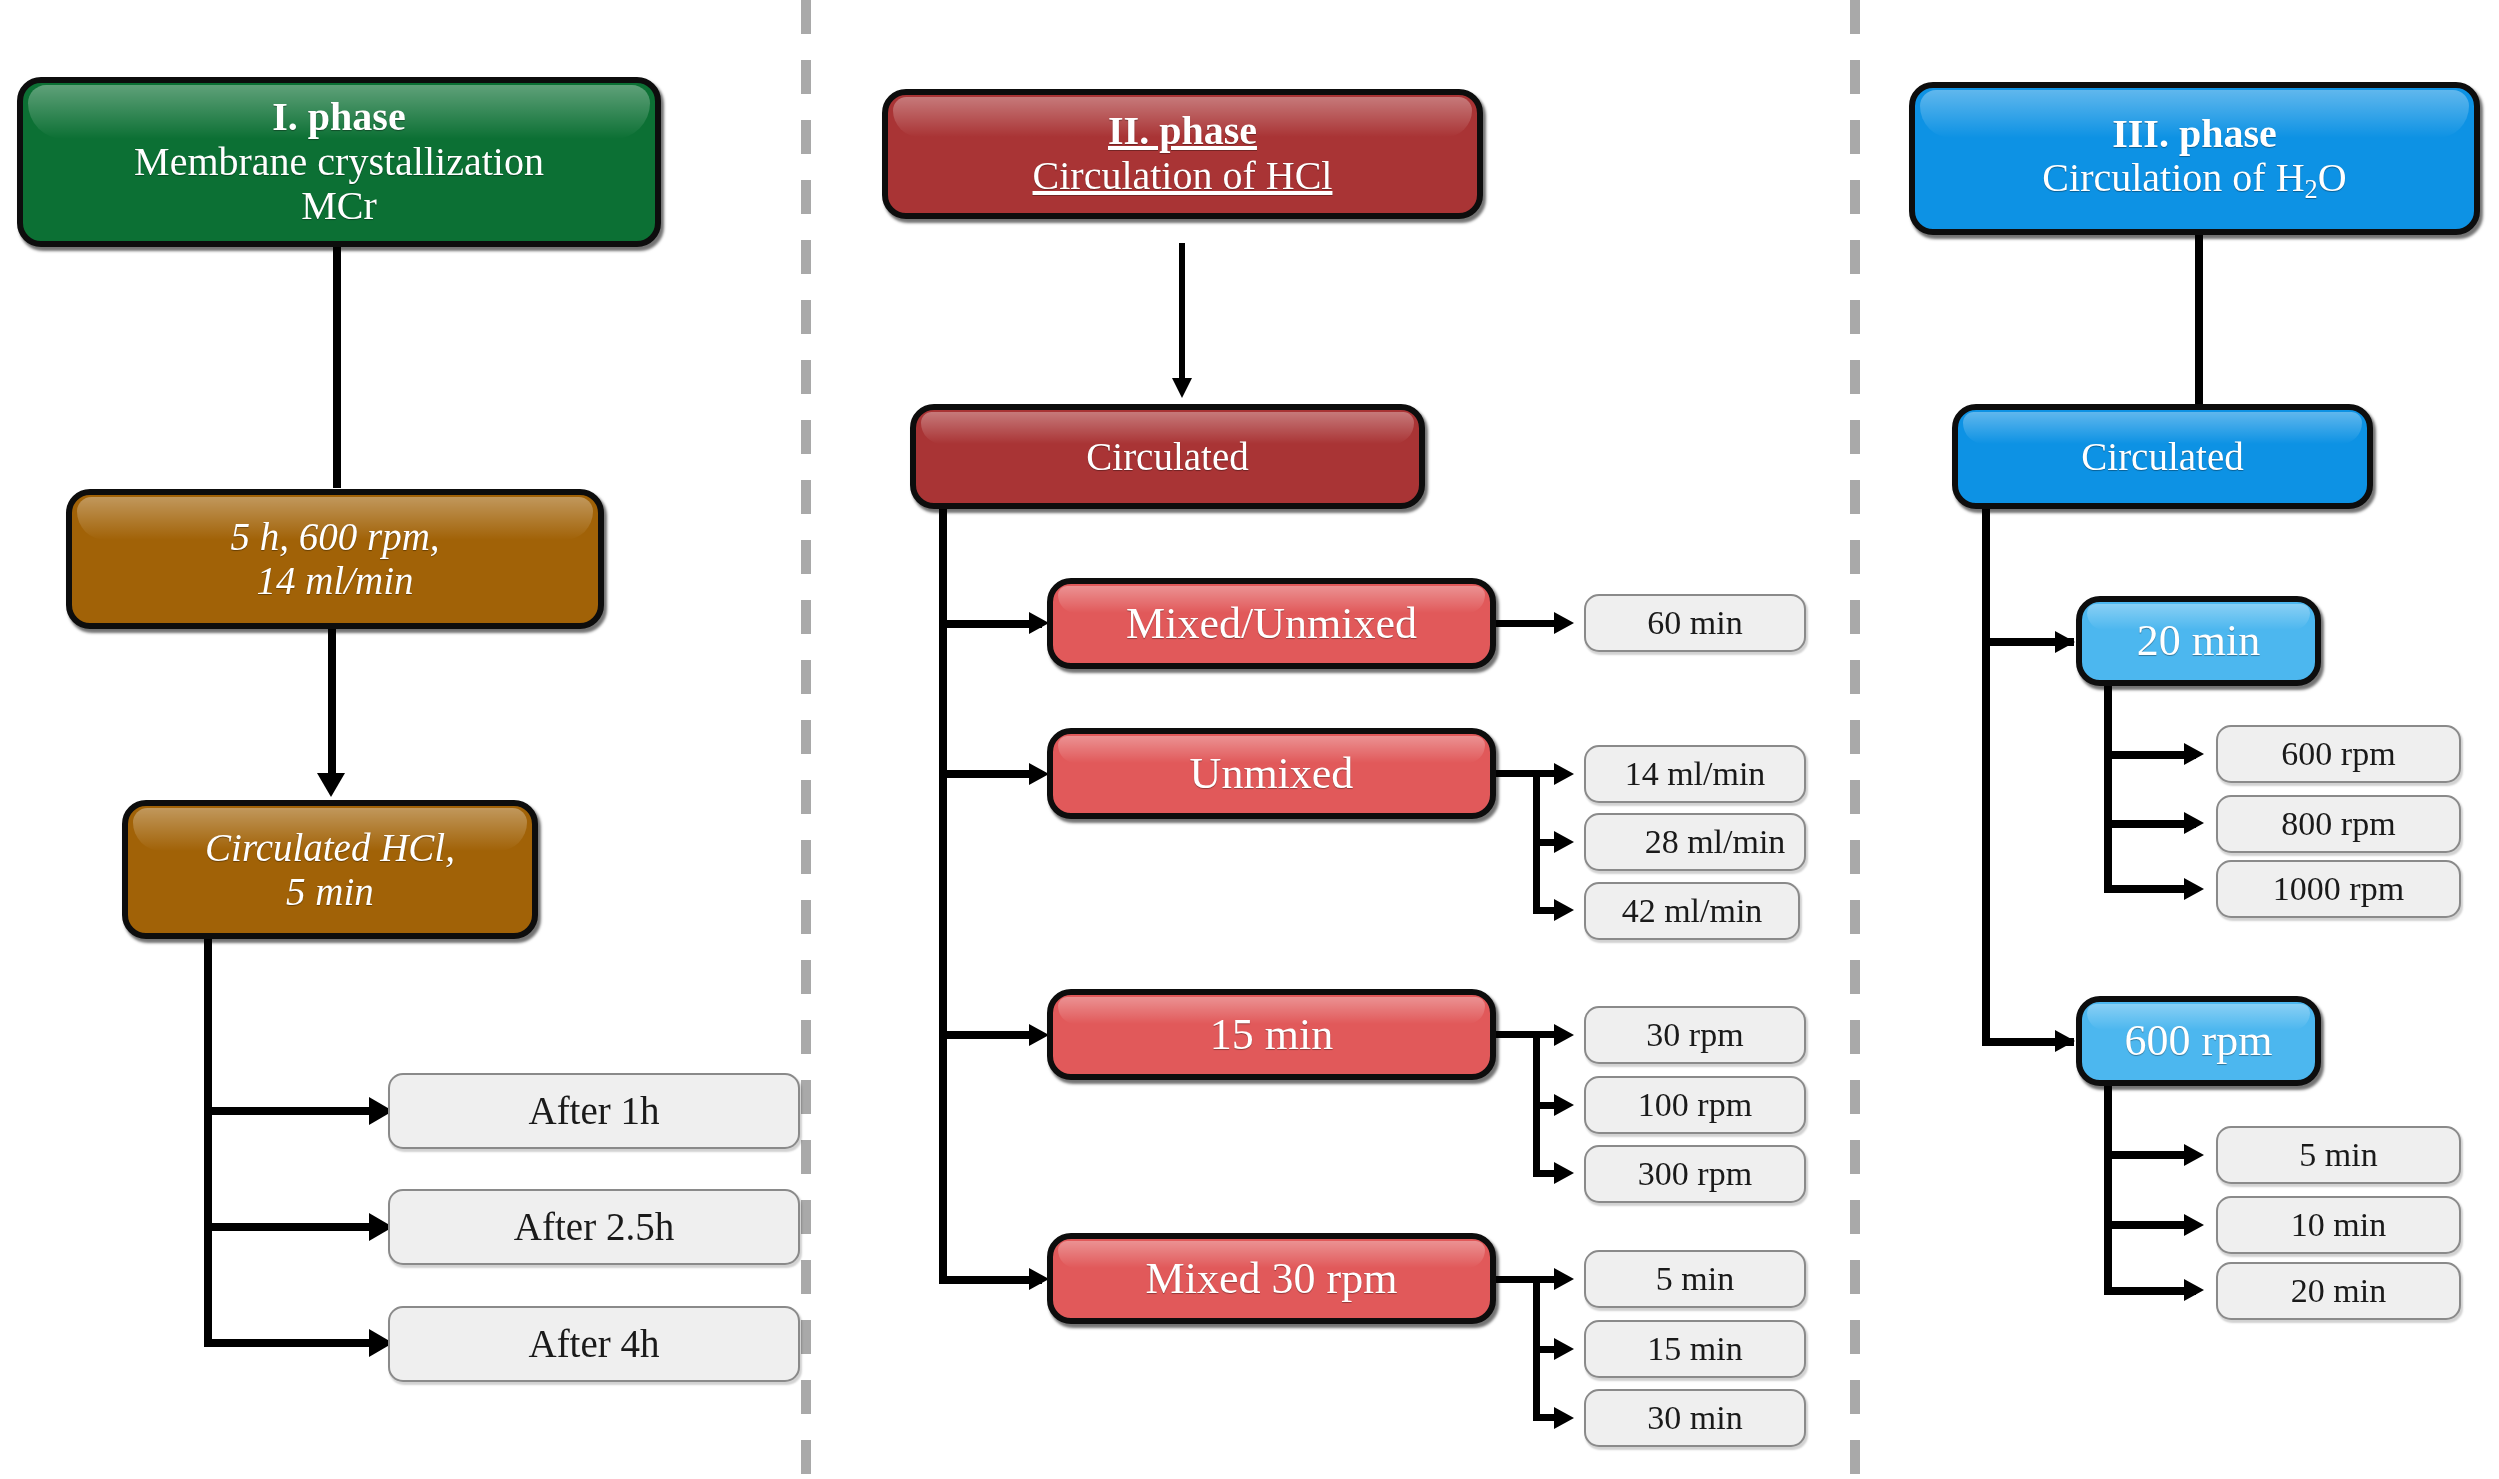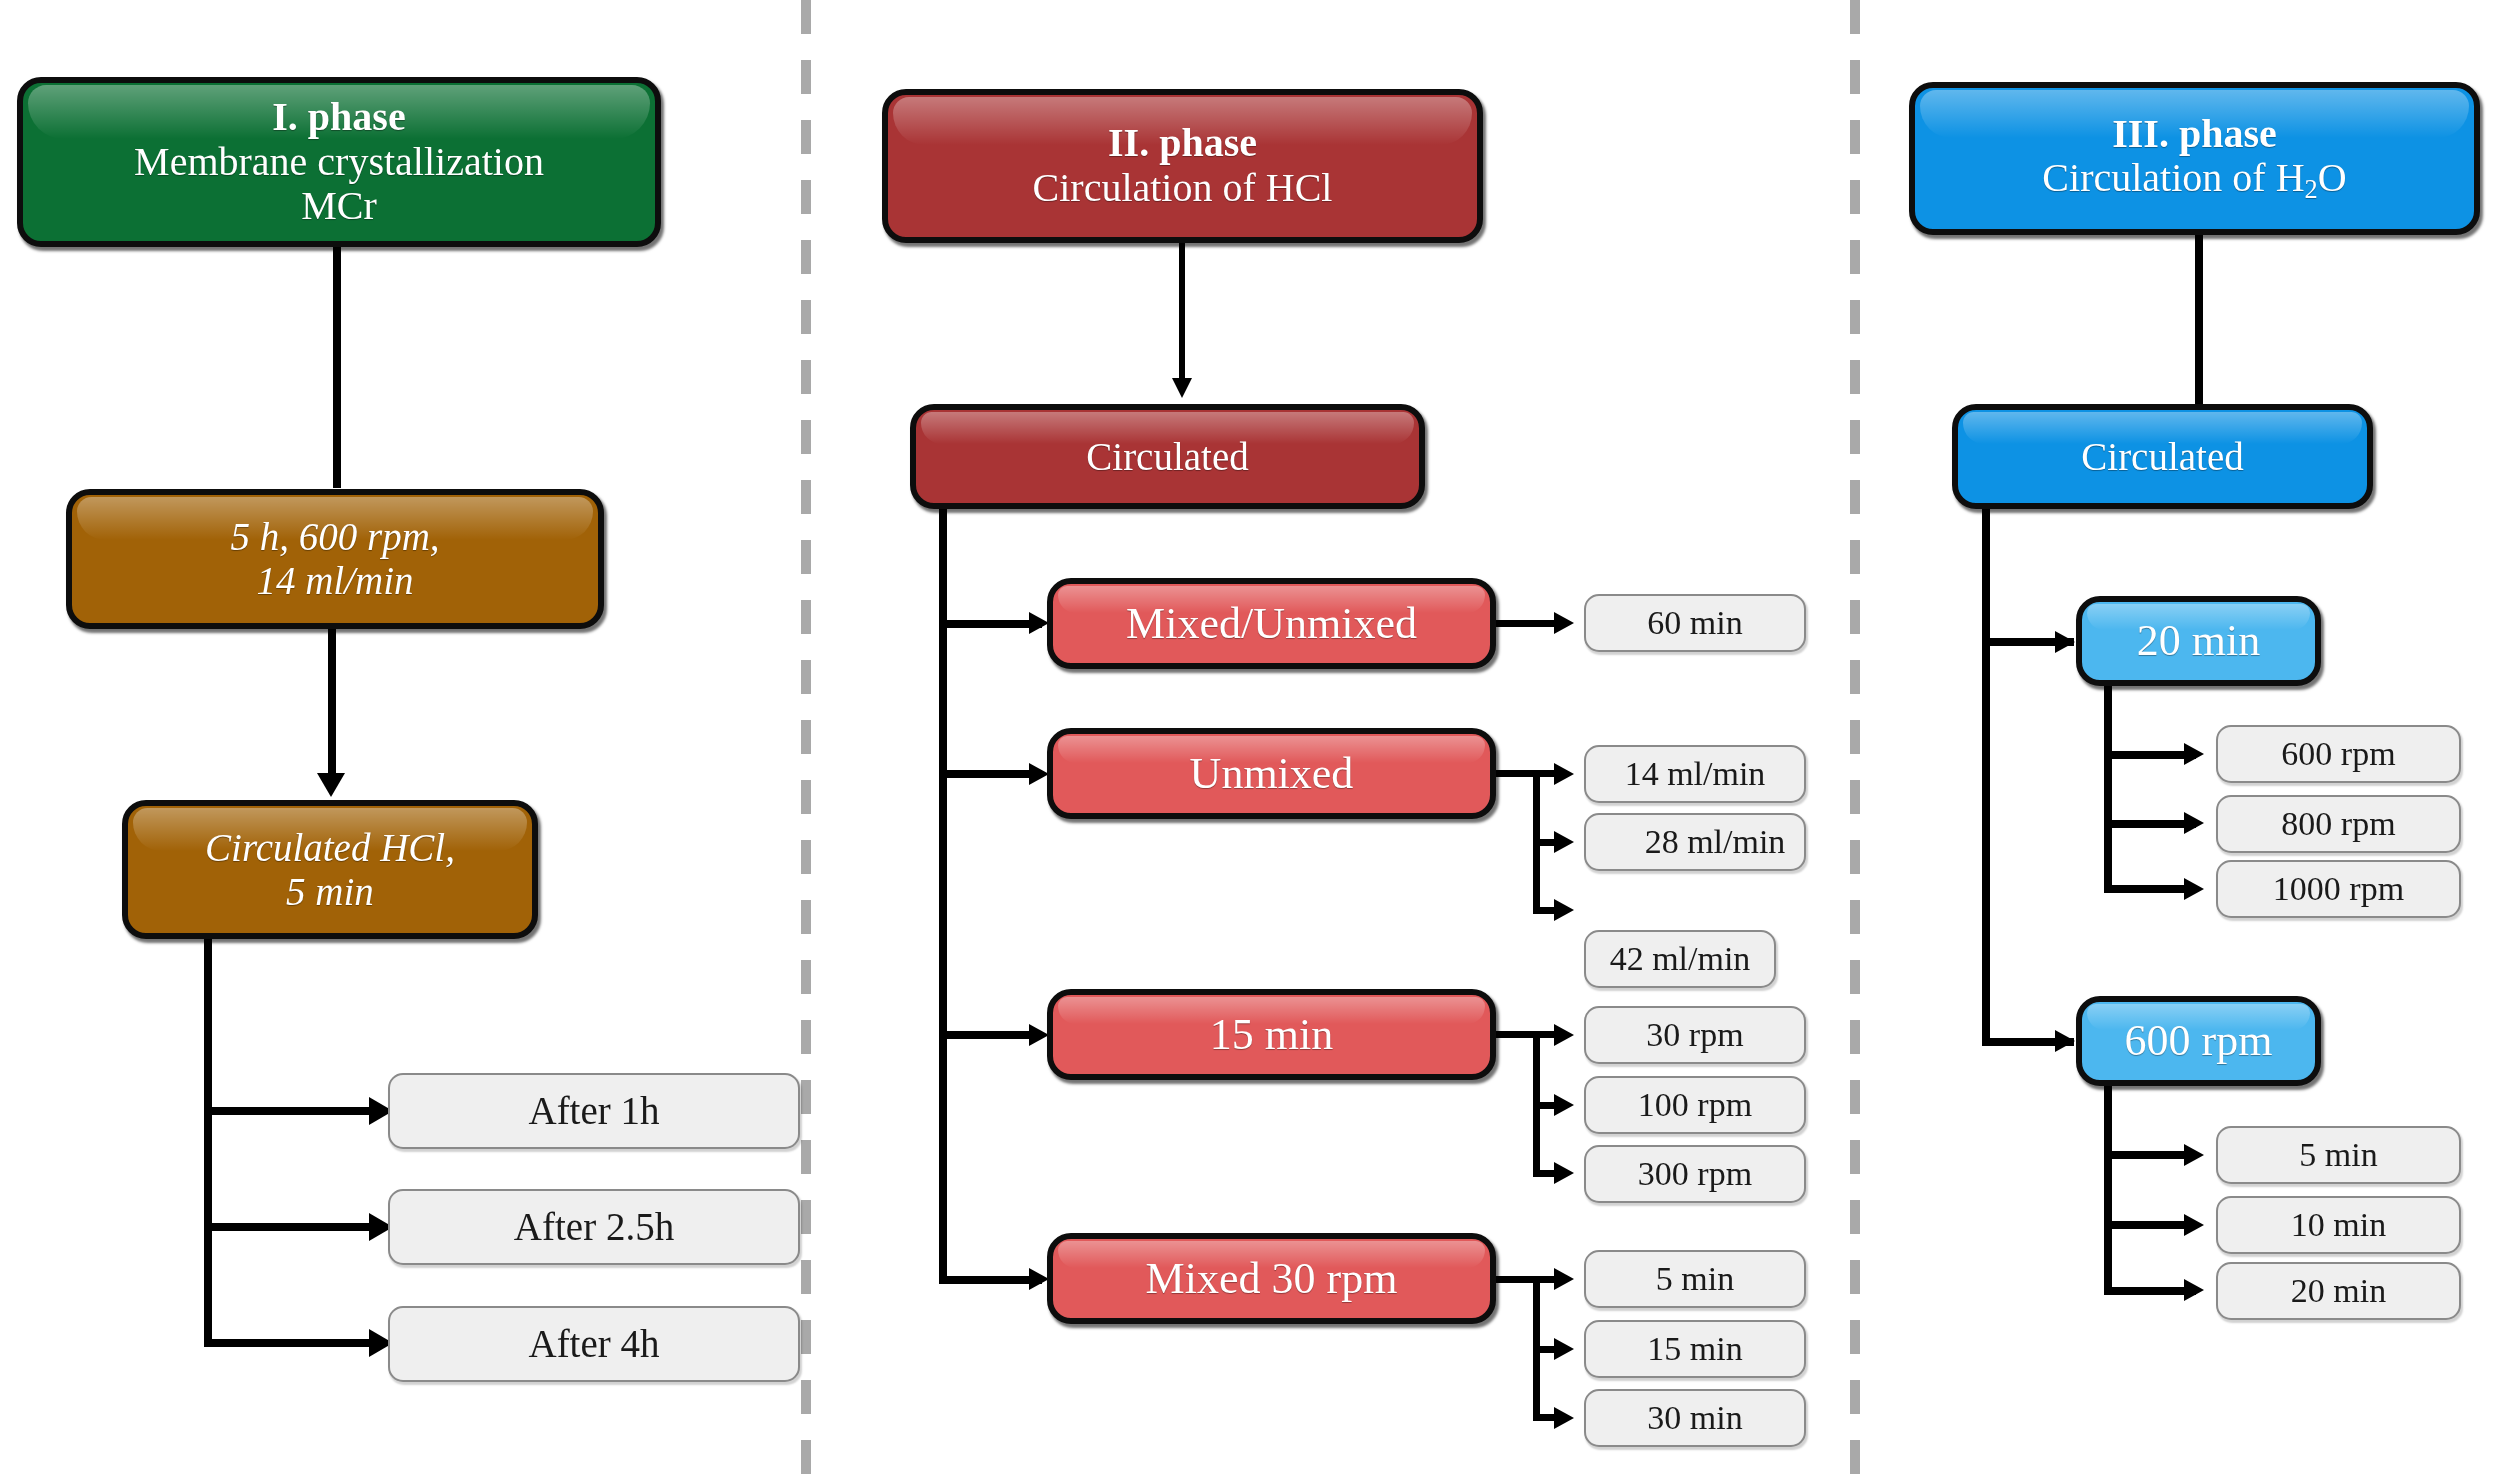--- a/index.html
+++ b/index.html
@@ -111,21 +111,21 @@
   <div class="node gray-box t-big" style="left:388px;top:1189px;width:412px;height:76px;">
     <span>After 2.5h</span>
   </div>
 
   <div class="hline" style="left:204px;top:1339px;width:178px;height:8.4px;"></div>
   <div class="arrow-r" style="left:369px;top:1329px;"></div>
   <div class="node gray-box t-big" style="left:388px;top:1306px;width:412px;height:76px;justify-content:center;">
     <span>After 4h</span>
   </div>
 
-  <div class="node col-box fill-red-dark t-title" style="left:882px;top:89px;width:601px;height:154px;">
+  <div class="node col-box fill-red-dark t-title" style="left:882px;top:89px;width:601px;height:130px;text-decoration:underline;">
     <div class="inner">
       <b>II. phase</b>
       <span>Circulation of HCl</span>
     </div>
   </div>
 
   <div class="vline" style="left:1179px;top:243px;width:5.6px;height:142px;"></div>
   <div class="arrow-d-sm" style="left:1172px;top:378px;"></div>
 
   <div class="node col-box fill-red-dark t-big" style="left:910px;top:404px;width:515px;height:105px;">
@@ -166,21 +166,21 @@
   </div>
 
   <div class="hline" style="left:1533px;top:839px;width:31px;height:6.6px;"></div>
   <div class="arrow-r-sm" style="left:1554px;top:831px;"></div>
   <div class="node gray-box t-small" style="left:1584px;top:813px;width:222px;height:58px;padding-left:40px;">
     <span>28 ml/min</span>
   </div>
 
   <div class="hline" style="left:1533px;top:907px;width:31px;height:6.6px;"></div>
   <div class="arrow-r-sm" style="left:1554px;top:899px;"></div>
-  <div class="node gray-box t-small" style="left:1584px;top:930px;width:192px;height:58px;">
+  <div class="node gray-box t-small" style="left:1584px;top:882px;width:216px;height:58px;">
     <span>42 ml/min</span>
   </div>
 
   <div class="hline" style="left:939px;top:1031px;width:103px;height:8.4px;"></div>
   <div class="arrow-r-sm" style="left:1029px;top:1024px;"></div>
   <div class="node col-box fill-red t-mid" style="left:1047px;top:989px;width:449px;height:91px;">
     <div class="inner">
       <span>15 min</span>
     </div>
   </div>

